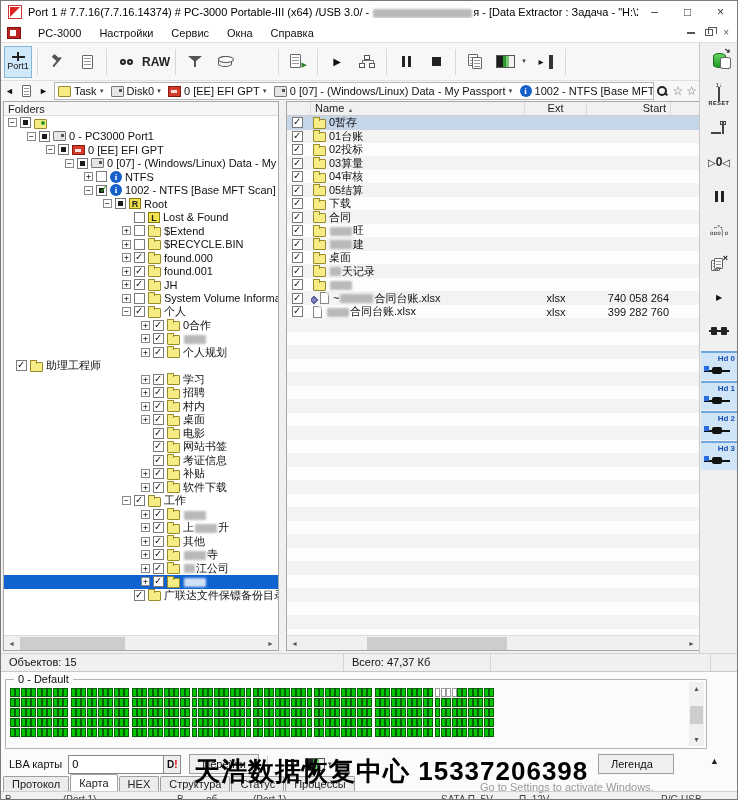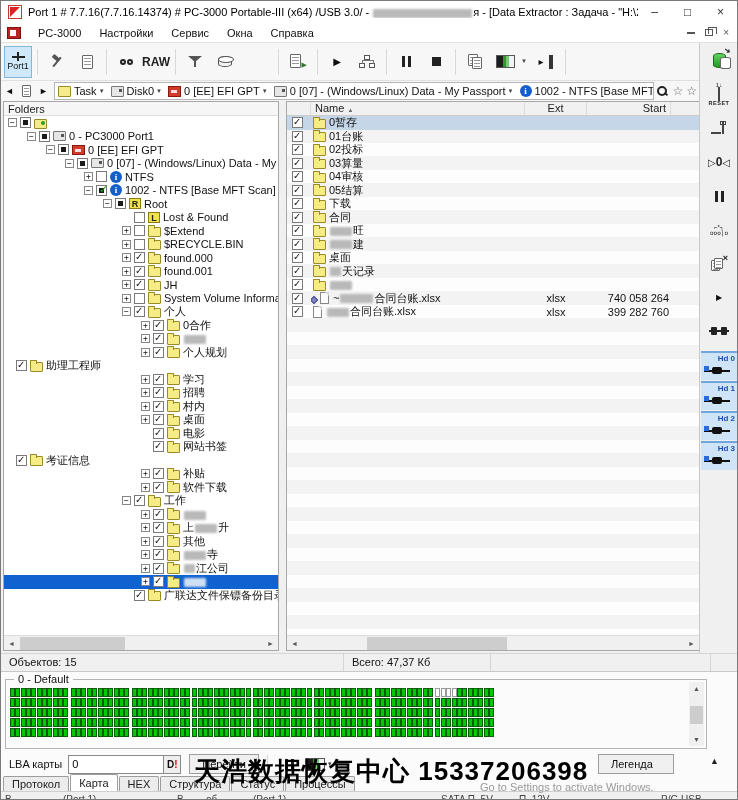--- a/index.html
+++ b/index.html
@@ -518,21 +518,21 @@
             <span class="cb ck"></span>
             <span class="ticon ic-folder"></span>
             <span class="tlabel">电影</span>
           </div>
           <div class="tree-row" style="padding-left: 137px;">
             <span class="exp-sp"></span>
             <span class="cb ck"></span>
             <span class="ticon ic-folder"></span>
             <span class="tlabel">网站书签</span>
           </div>
-          <div class="tree-row" style="">
+          <div class="tree-row" style="padding-left: 137px;">
             <span class="exp-sp"></span>
             <span class="cb ck"></span>
             <span class="ticon ic-folder"></span>
             <span class="tlabel">考证信息</span>
           </div>
           <div class="tree-row" style="padding-left: 137px;">
             <span class="exp">+</span>
             <span class="cb ck"></span>
             <span class="ticon ic-folder"></span>
             <span class="tlabel">补贴</span>

